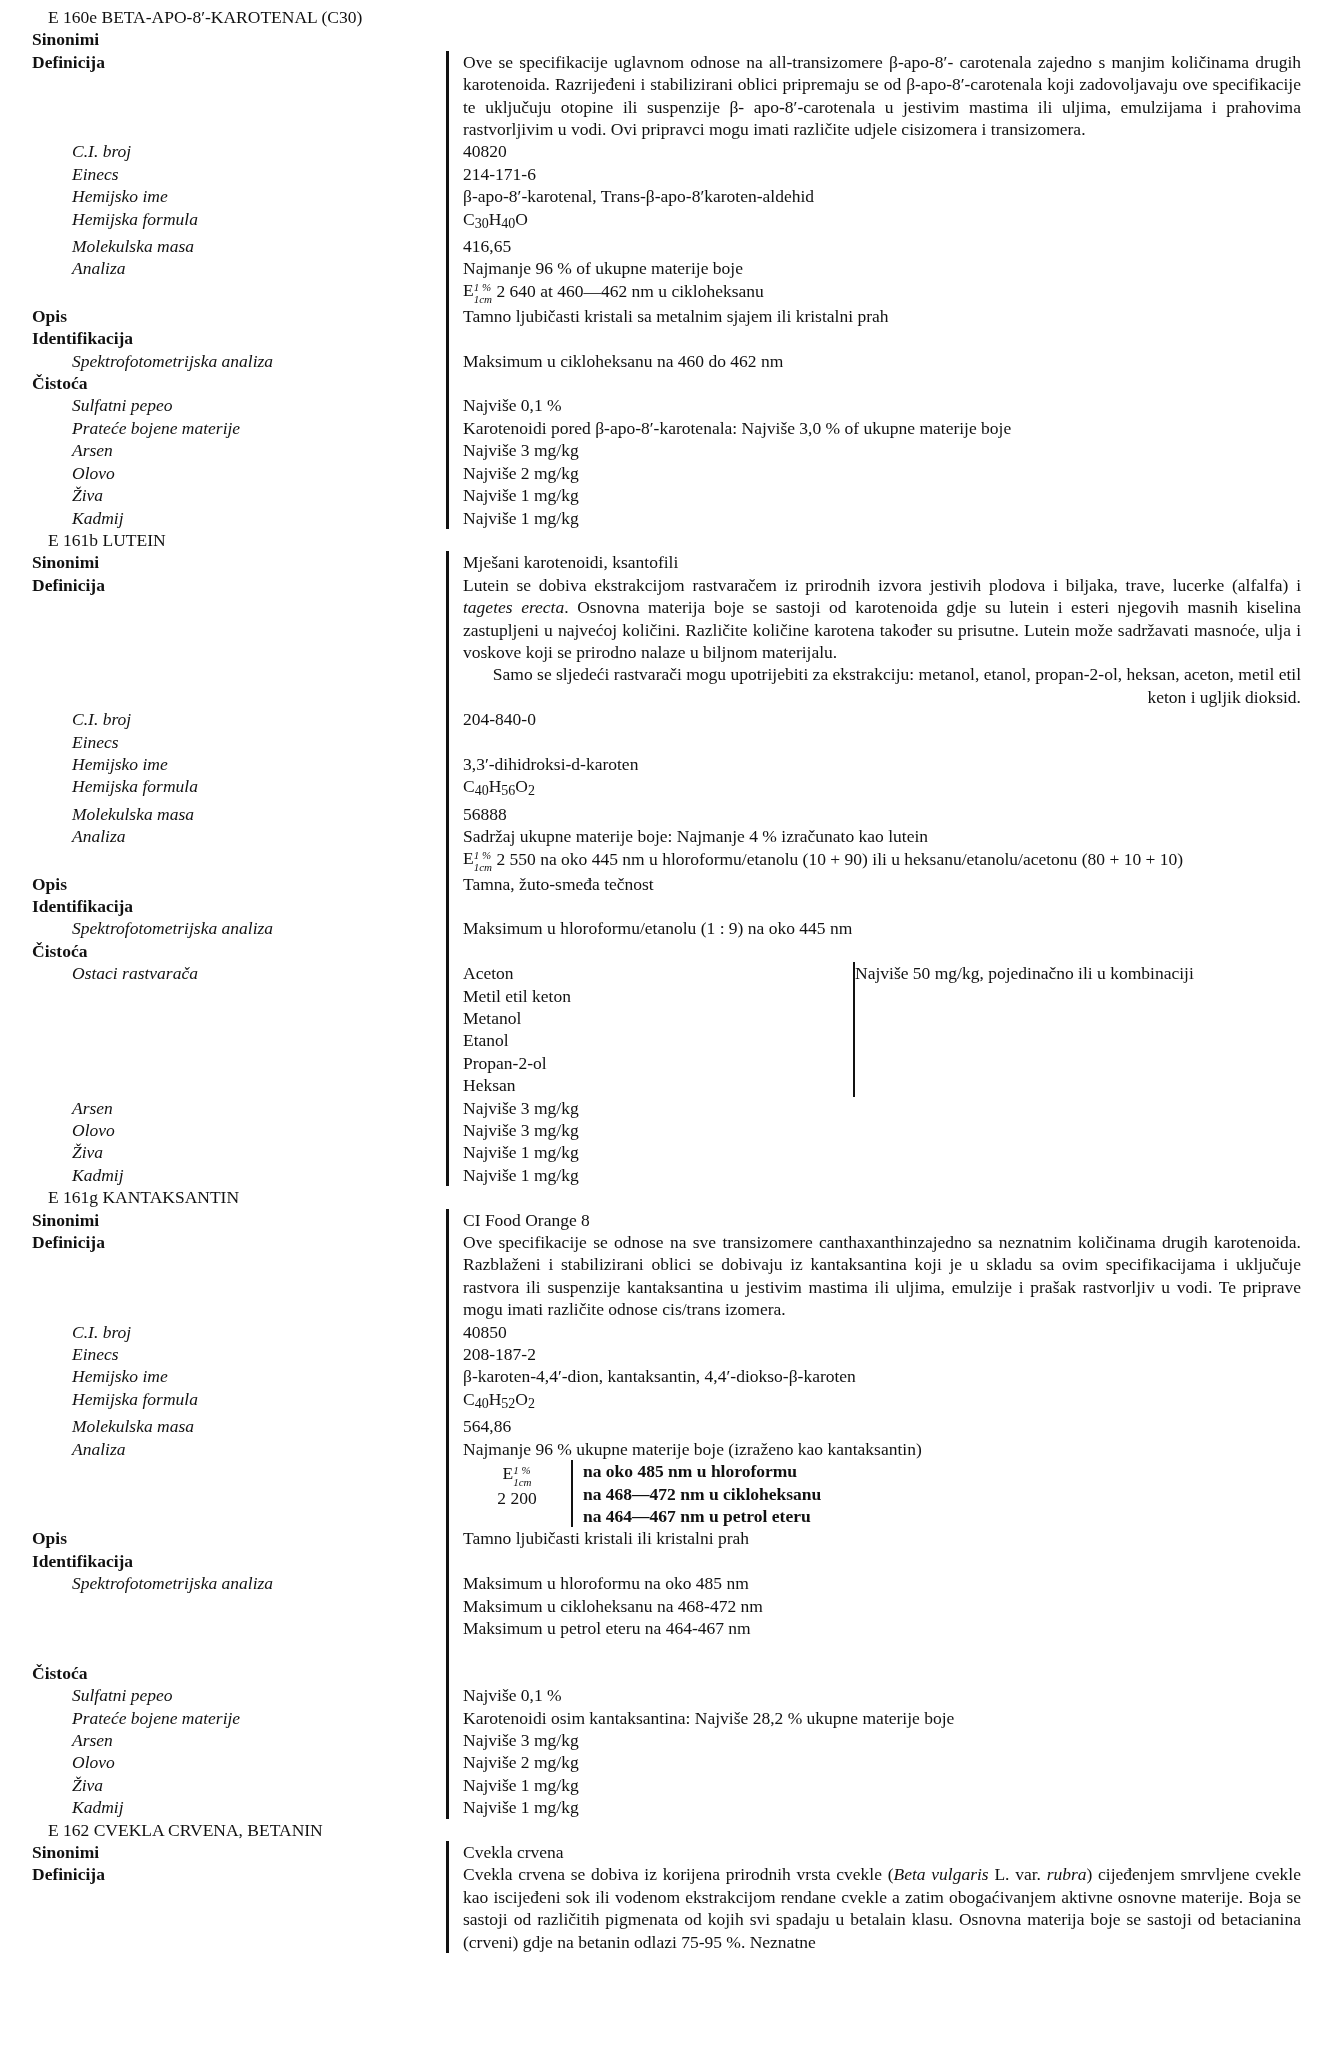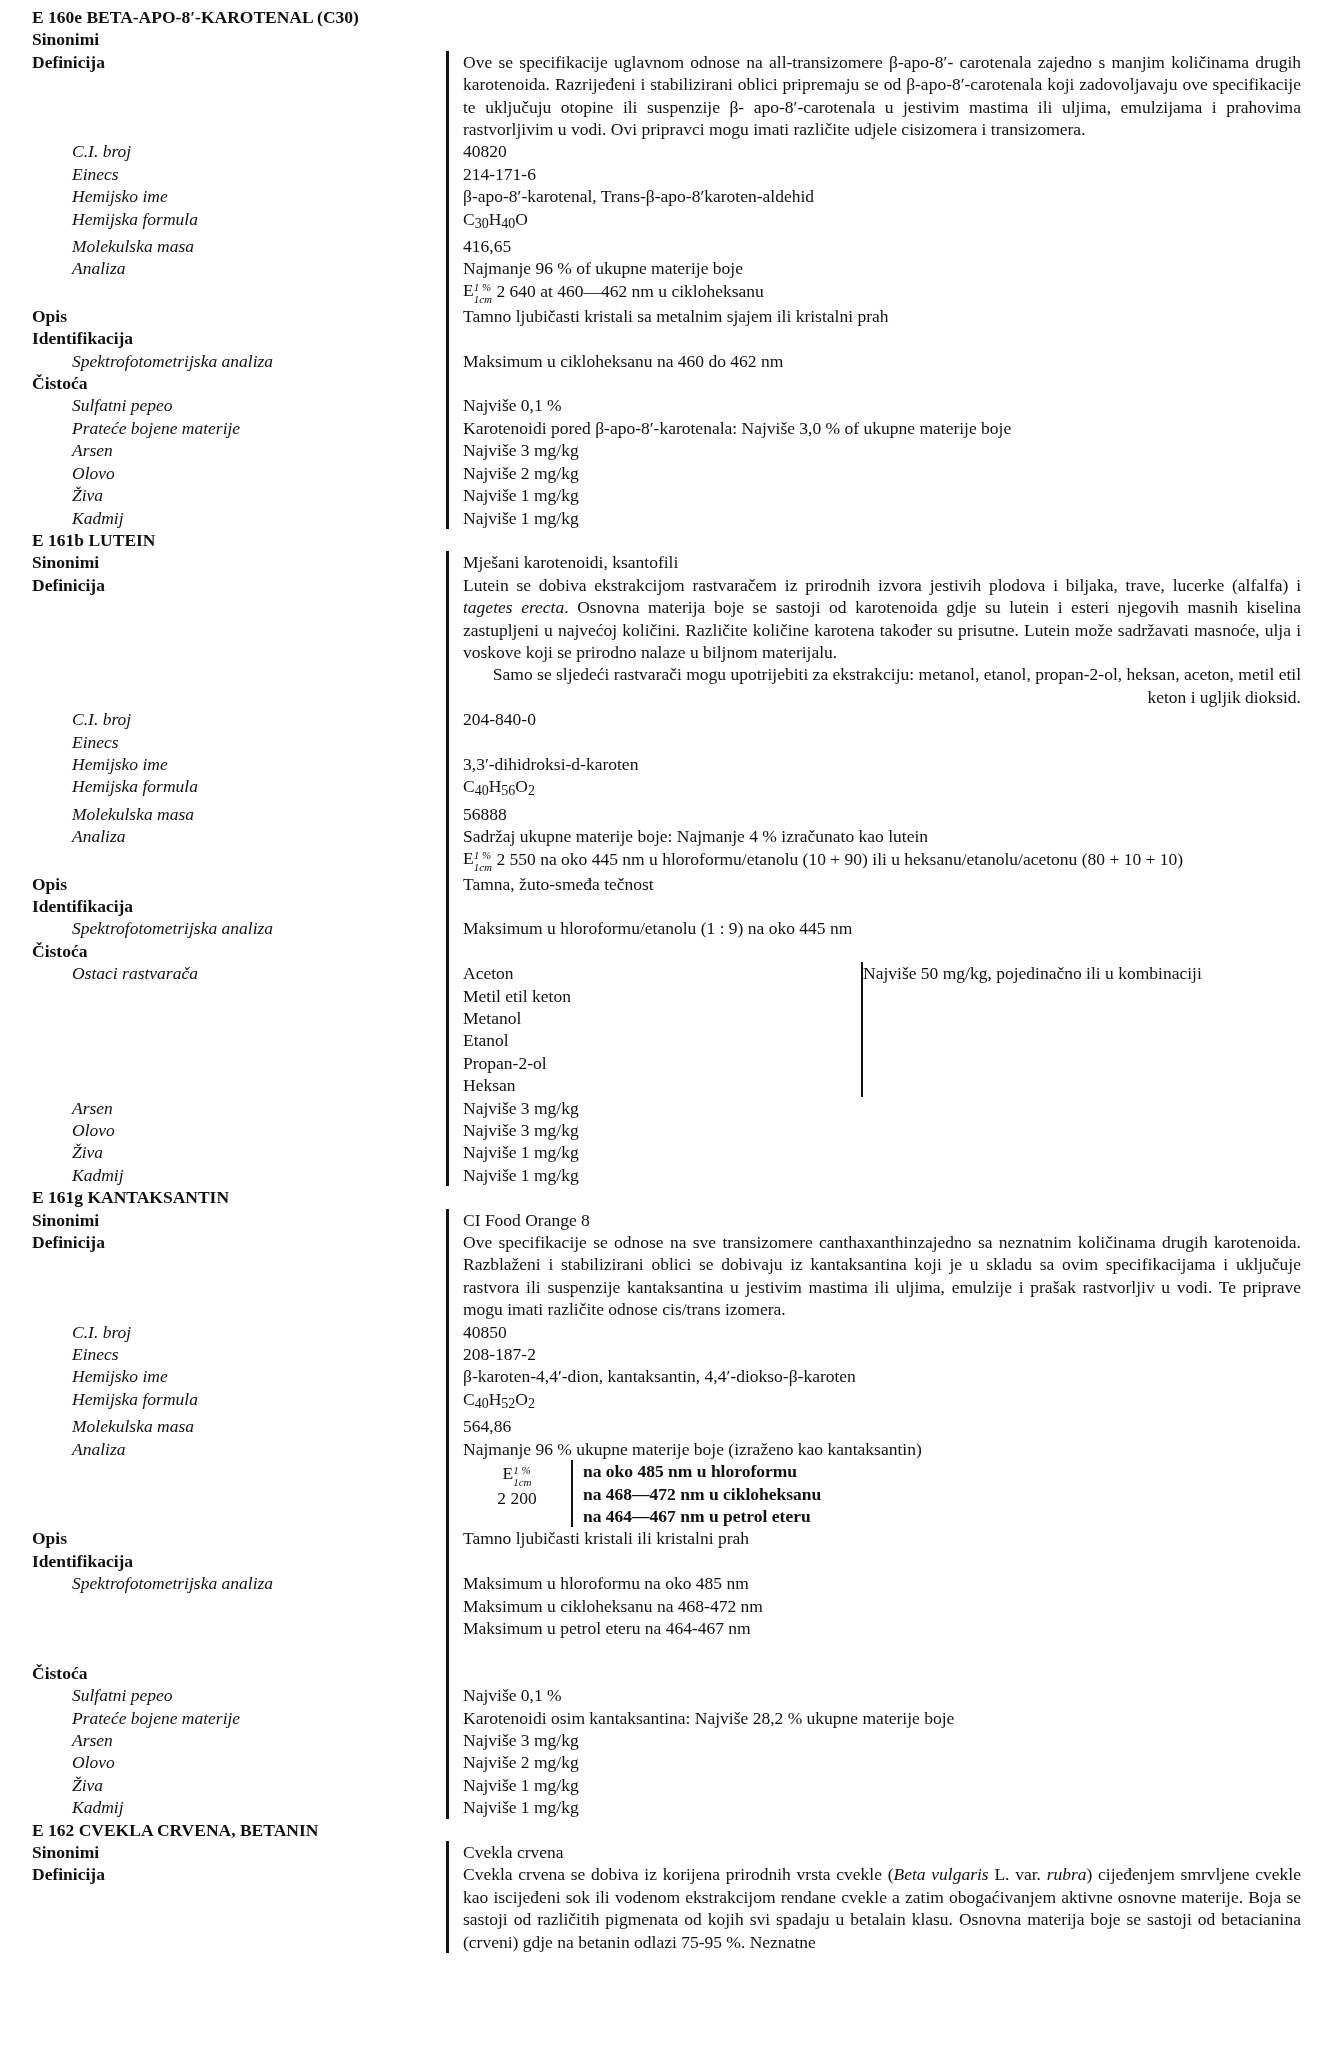--- a/index.html
+++ b/index.html
@@ -8,29 +8,29 @@
     font-family: "Liberation Serif", "DejaVu Serif", serif;
     color: #111; font-size: 17.5px;
   }
   #doc { position: absolute; left: 0; top: 6px; width: 1340px; }
   .section { position: relative; }
   .row { display: flex; min-height: 22.4px; line-height: 22.4px; }
   .lcol { width: 414px; padding-left: 32px; flex: none; box-sizing: content-box; }
   .lcol.sub { padding-left: 72px; width: 374px; font-style: italic; }
   .lcol.bold { font-weight: bold; }
   .rcol { flex: none; width: 838px; margin-left: 0; padding-left: 14px; border-left: 3px solid #111; text-align: justify; }
-  .heading { padding-left: 32px; font-weight: bold; height: 22.4px; line-height: 22.4px; }
+  .heading { padding-left: 48px; font-weight: normal; height: 22.4px; line-height: 22.4px; }
   .para { line-height: 22.4px; }
   i.latin { font-style: italic; }
   .ext { display: inline-block; vertical-align: middle; font-size: 15px; line-height: 12px; text-align: left; }
   .ext sup, .ext sub { font-size: 11px; font-style: italic; }
   .ext .e { font-size: 17.5px; font-style: normal; }
   .sub2 { font-size: 14px; vertical-align: -3px; }
   
-  .solvents { display: flex; gap: 8px; }
+  .solvents { display: flex; }
   .solvents .names { width: 390px; }
   .solvents .limit { border-left: 2px solid #111; display: flex; align-items: flex-start; width: 420px; }
   
   .eblock { display: flex; }
   .eblock .ecell { width: 108px; text-align: center; line-height: 20px; padding-top: 4px; }
   .eblock .elist { border-left: 2px solid #111; padding-left: 10px; font-weight: bold; }
   .spacer { height: 22.4px; }
 </style>
 </head>
 <body>

